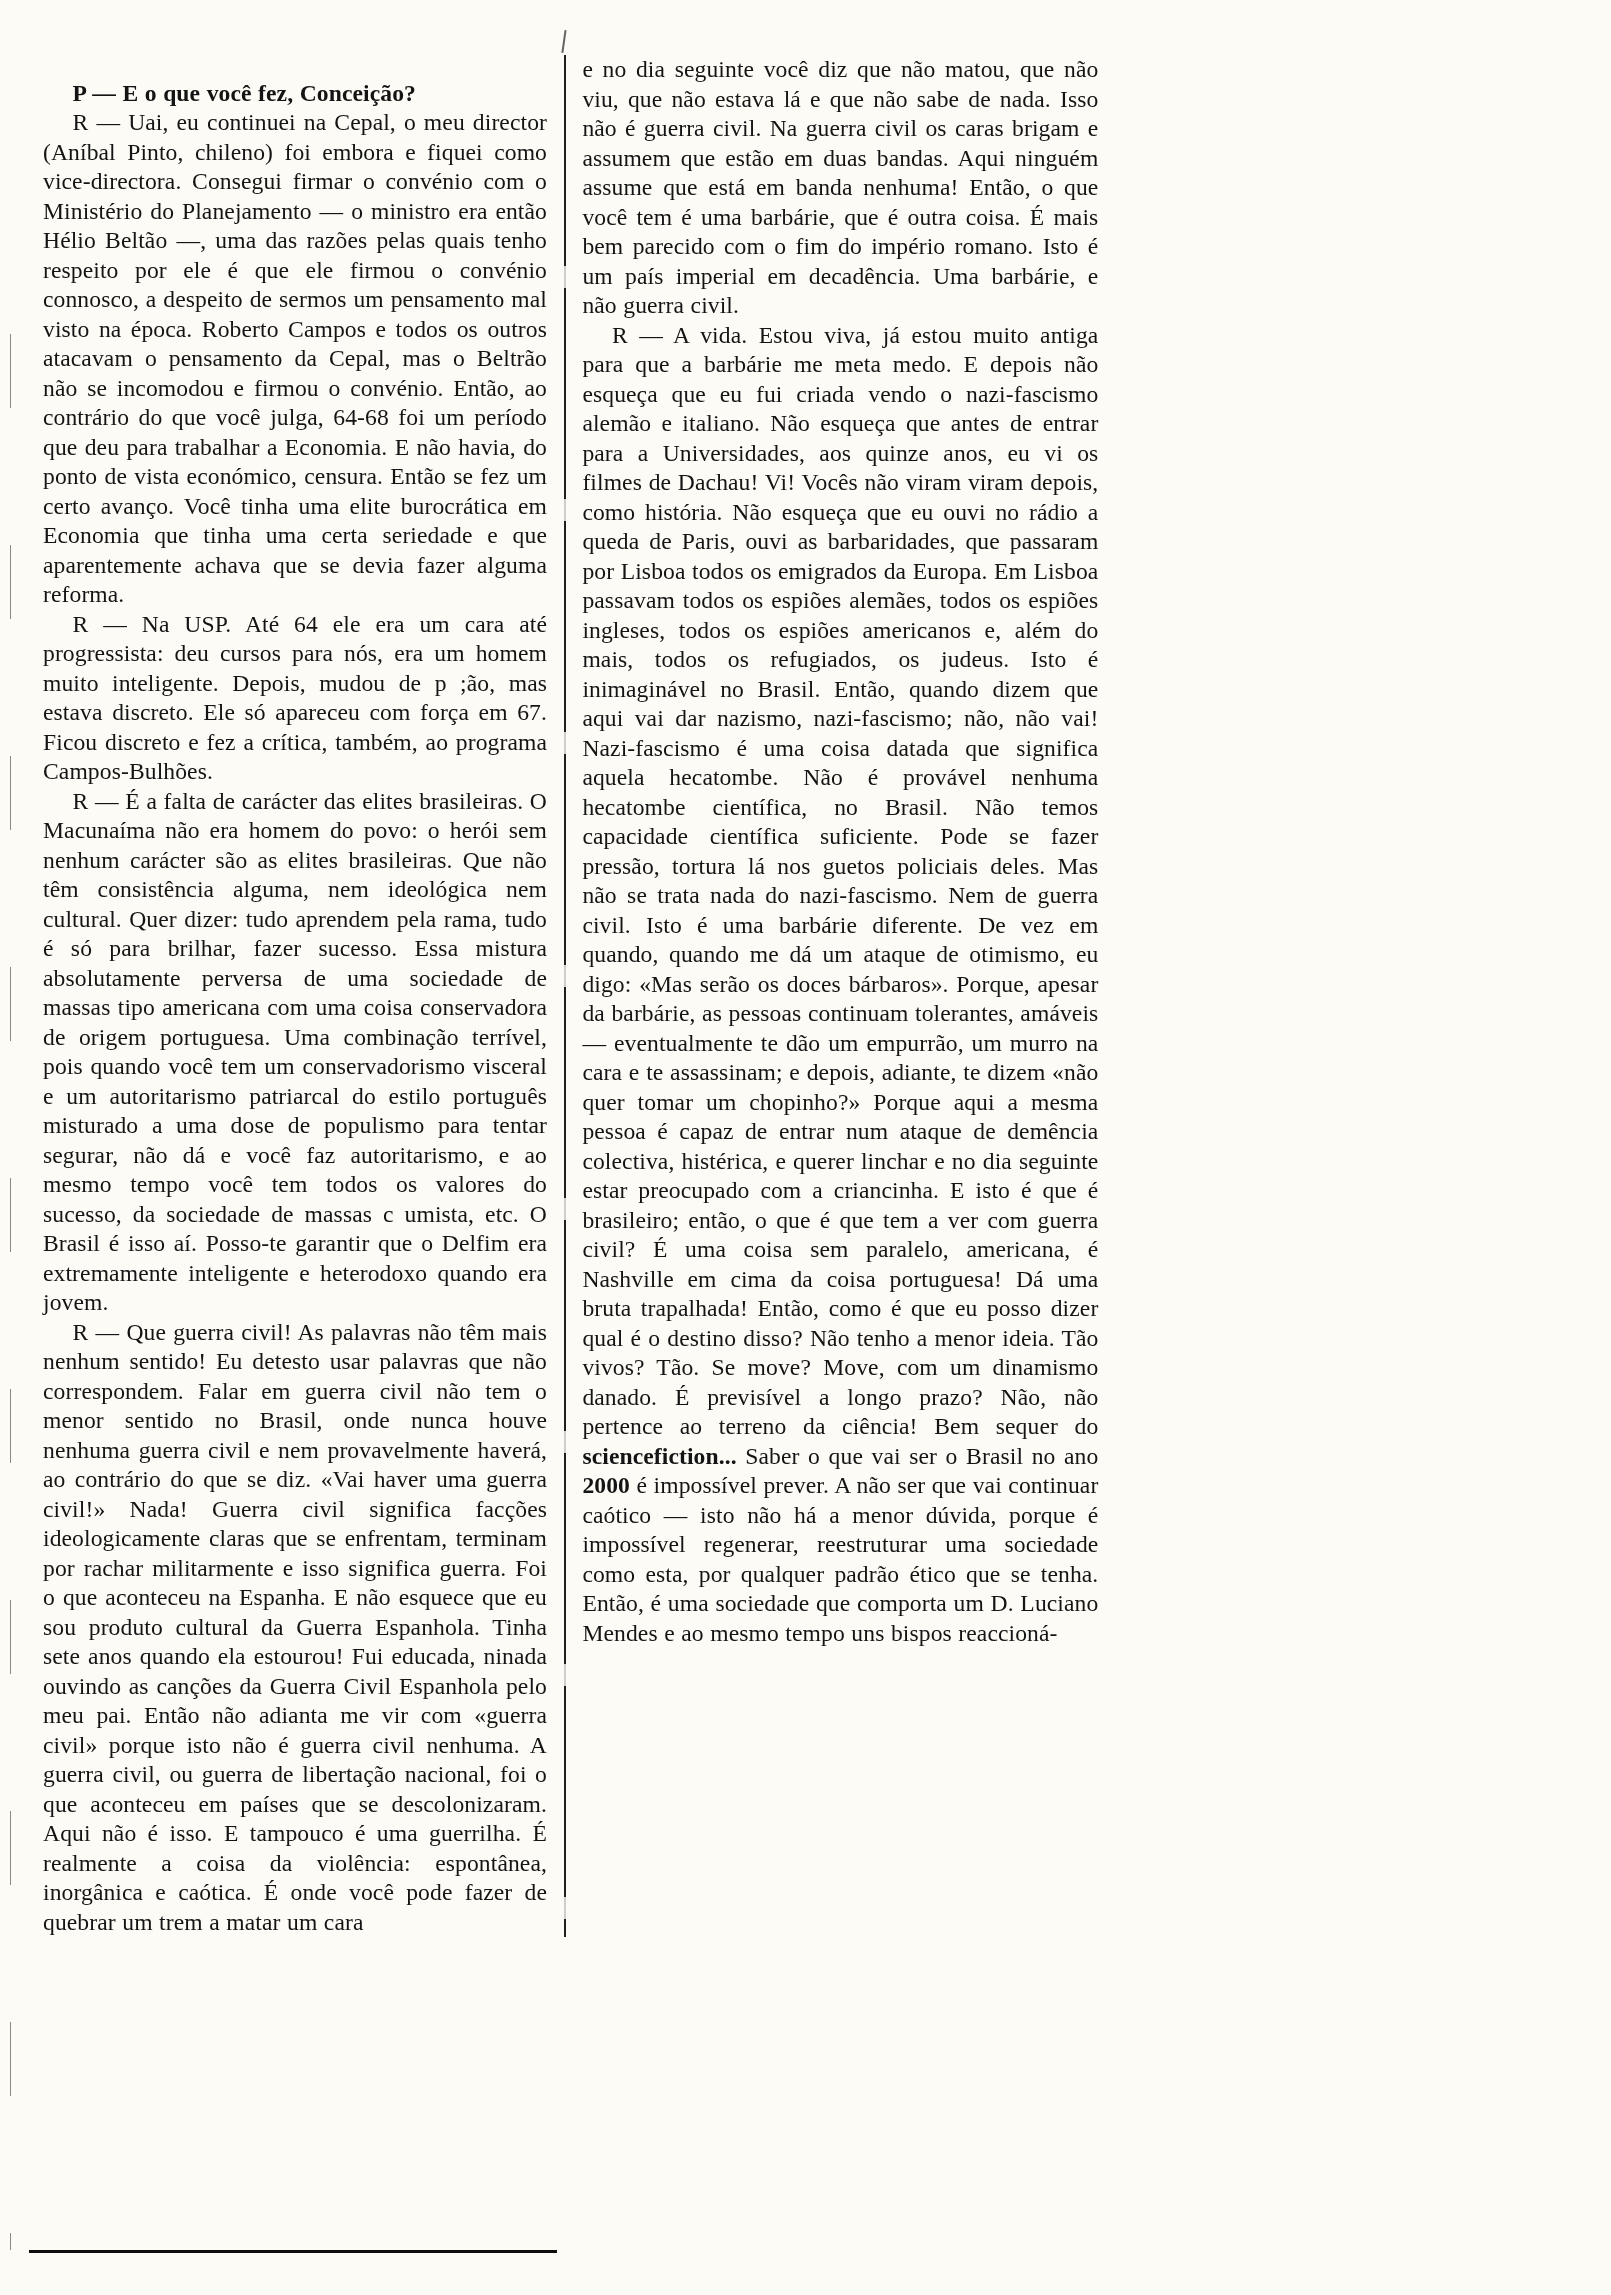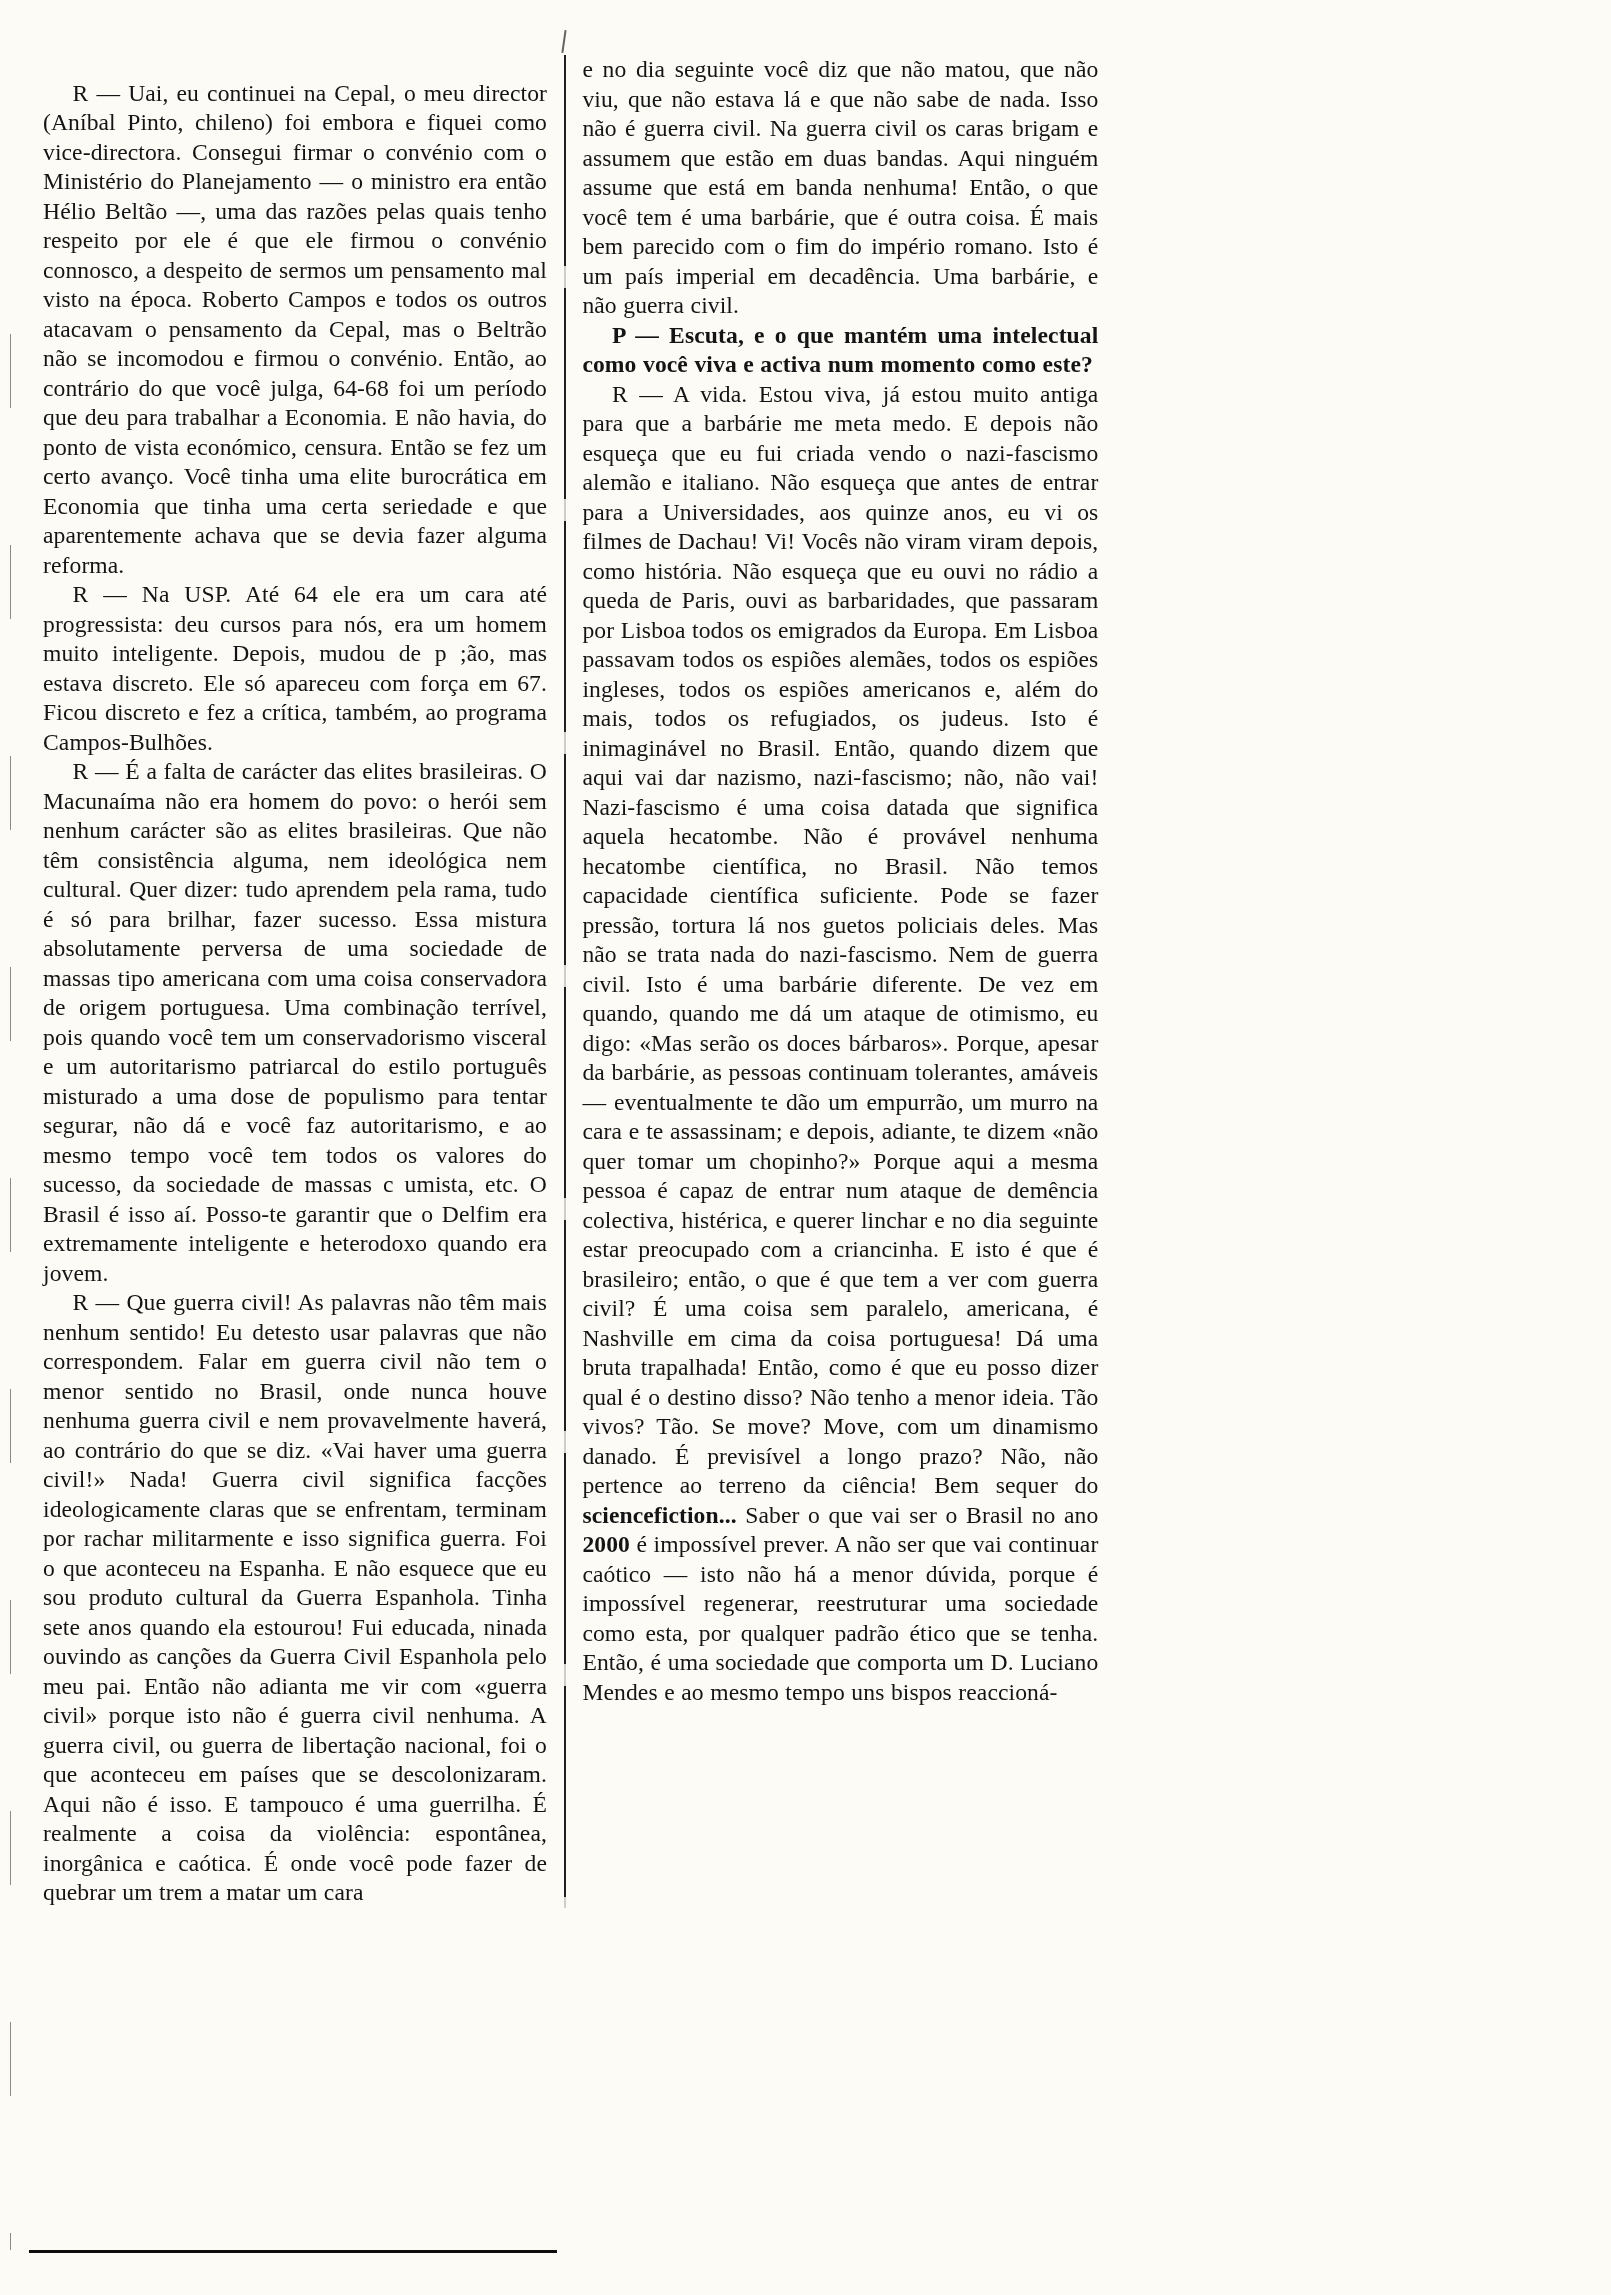--- a/index.html
+++ b/index.html
@@ -93,28 +93,28 @@
 </style>
 </head>
 <body>
 
 <div class="page">
   <div class="top-artifact"></div>
   <div class="margin-artifact"></div>
 
   <div class="content">
     <div class="column left" id="col-left">
+        <p class="question">P — E o que você fez, Conceição?</p>
         <p class="answer">R — Uai, eu continuei na Cepal, o meu director (Aníbal Pinto, chileno) foi embora e fiquei como vice-directora. Consegui firmar o convénio com o Ministério do Planejamento — o ministro era então Hélio Beltão —, uma das razões pelas quais tenho respeito por ele é que ele firmou o convénio connosco, a despeito de sermos um pensamento mal visto na época. Roberto Campos e todos os outros atacavam o pensamento da Cepal, mas o Beltrão não se incomodou e firmou o convénio. Então, ao contrário do que você julga, 64-68 foi um período que deu para trabalhar a Economia. E não havia, do ponto de vista económico, censura. Então se fez um certo avanço. Você tinha uma elite burocrática em Economia que tinha uma certa seriedade e que aparentemente achava que se devia fazer alguma reforma.</p>
         <p class="answer">R — Na USP. Até 64 ele era um cara até progressista: deu cursos para nós, era um homem muito inteligente. Depois, mudou de p ;ão, mas estava discreto. Ele só apareceu com força em 67. Ficou discreto e fez a crítica, também, ao programa Campos-Bulhões.</p>
         <p class="answer">R — É a falta de carácter das elites brasileiras. O Macunaíma não era homem do povo: o herói sem nenhum carácter são as elites brasileiras. Que não têm consistência alguma, nem ideológica nem cultural. Quer dizer: tudo aprendem pela rama, tudo é só para brilhar, fazer sucesso. Essa mistura absolutamente perversa de uma sociedade de massas tipo americana com uma coisa conservadora de origem portuguesa. Uma combinação terrível, pois quando você tem um conservadorismo visceral e um autoritarismo patriarcal do estilo português misturado a uma dose de populismo para tentar segurar, não dá e você faz autoritarismo, e ao mesmo tempo você tem todos os valores do sucesso, da sociedade de massas c umista, etc. O Brasil é isso aí. Posso-te garantir que o Delfim era extremamente inteligente e heterodoxo quando era jovem.</p>
         <p class="answer">R — Que guerra civil! As palavras não têm mais nenhum sentido! Eu detesto usar palavras que não correspondem. Falar em guerra civil não tem o menor sentido no Brasil, onde nunca houve nenhuma guerra civil e nem provavelmente haverá, ao contrário do que se diz. «Vai haver uma guerra civil!» Nada! Guerra civil significa facções ideologicamente claras que se enfrentam, terminam por rachar militarmente e isso significa guerra. Foi o que aconteceu na Espanha. E não esquece que eu sou produto cultural da Guerra Espanhola. Tinha sete anos quando ela estourou! Fui educada, ninada ouvindo as canções da Guerra Civil Espanhola pelo meu pai. Então não adianta me vir com «guerra civil» porque isto não é guerra civil nenhuma. A guerra civil, ou guerra de libertação nacional, foi o que aconteceu em países que se descolonizaram. Aqui não é isso. E tampouco é uma guerrilha. É realmente a coisa da violência: espontânea, inorgânica e caótica. É onde você pode fazer de quebrar um trem a matar um cara</p>
       </div>
     <div class="divider"></div>
     <div class="column right" id="col-right">
         <p class="answer no-indent">e no dia seguinte você diz que não matou, que não viu, que não estava lá e que não sabe de nada. Isso não é guerra civil. Na guerra civil os caras brigam e assumem que estão em duas bandas. Aqui ninguém assume que está em banda nenhuma! Então, o que você tem é uma barbárie, que é outra coisa. É mais bem parecido com o fim do império romano. Isto é um país imperial em decadência. Uma barbárie, e não guerra civil.</p>
-        <p class="question">P — Escuta, e o que mantém uma intelectual como você viva e activa num momento como este?</p>
         <p class="answer">R — A vida. Estou viva, já estou muito antiga para que a barbárie me meta medo. E depois não esqueça que eu fui criada vendo o nazi-fascismo alemão e italiano. Não esqueça que antes de entrar para a Universidades, aos quinze anos, eu vi os filmes de Dachau! Vi! Vocês não viram viram depois, como história. Não esqueça que eu ouvi no rádio a queda de Paris, ouvi as barbaridades, que passaram por Lisboa todos os emigrados da Europa. Em Lisboa passavam todos os espiões alemães, todos os espiões ingleses, todos os espiões americanos e, além do mais, todos os refugiados, os judeus. Isto é inimaginável no Brasil. Então, quando dizem que aqui vai dar nazismo, nazi-fascismo; não, não vai! Nazi-fascismo é uma coisa datada que significa aquela hecatombe. Não é provável nenhuma hecatombe científica, no Brasil. Não temos capacidade científica suficiente. Pode se fazer pressão, tortura lá nos guetos policiais deles. Mas não se trata nada do nazi-fascismo. Nem de guerra civil. Isto é uma barbárie diferente. De vez em quando, quando me dá um ataque de otimismo, eu digo: «Mas serão os doces bárbaros». Porque, apesar da barbárie, as pessoas continuam tolerantes, amáveis — eventualmente te dão um empurrão, um murro na cara e te assassinam; e depois, adiante, te dizem «não quer tomar um chopinho?» Porque aqui a mesma pessoa é capaz de entrar num ataque de demência colectiva, histérica, e querer linchar e no dia seguinte estar preocupado com a criancinha. E isto é que é brasileiro; então, o que é que tem a ver com guerra civil? É uma coisa sem paralelo, americana, é Nashville em cima da coisa portuguesa! Dá uma bruta trapalhada! Então, como é que eu posso dizer qual é o destino disso? Não tenho a menor ideia. Tão vivos? Tão. Se move? Move, com um dinamismo danado. É previsível a longo prazo? Não, não pertence ao terreno da ciência! Bem sequer do <b>sciencefiction...</b> Saber o que vai ser o Brasil no ano <b>2000</b> é impossível prever. A não ser que vai continuar caótico — isto não há a menor dúvida, porque é impossível regenerar, reestruturar uma sociedade como esta, por qualquer padrão ético que se tenha. Então, é uma sociedade que comporta um D. Luciano Mendes e ao mesmo tempo uns bispos reaccioná-</p>
       </div>
   </div>
 
   <div class="bottom-rule"></div>
 </div>
 
 
 </body></html>

